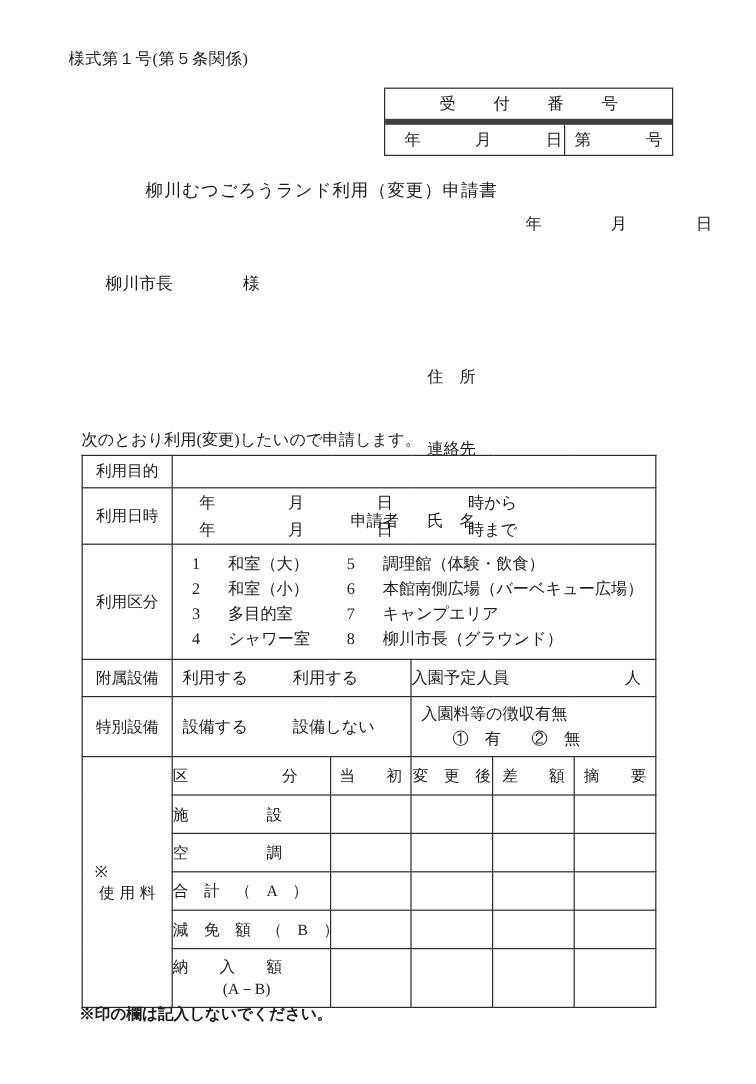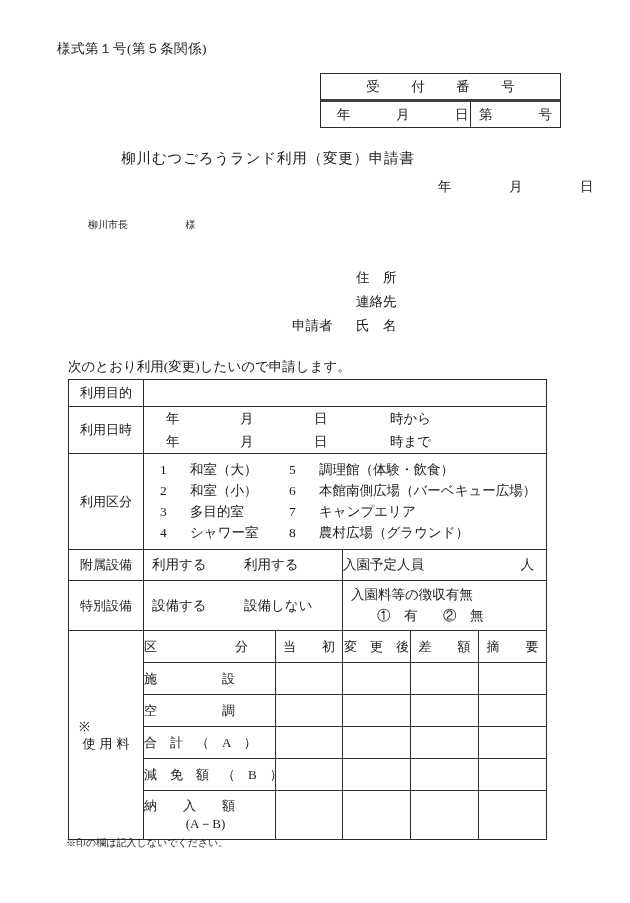--- a/index.html
+++ b/index.html
@@ -38,21 +38,21 @@
     top: 73px;
     width: 241px;
     border: 1px solid #2b2b2b;
     box-sizing: border-box;
   }
   .receipt-head {
     height: 25px;
     line-height: 25px;
     text-align: center;
     font-size: 13.5px;
-    border-bottom: 3px solid #404040;
+    border-bottom: 5px solid #404040;
     letter-spacing: 9px;
     text-indent: 9px;
     white-space: nowrap;
   }
   .receipt-row {
     display: flex;
     height: 25px;
   }
   .receipt-cell {
     height: 25px;
@@ -95,42 +95,43 @@
     top: 178px;
     font-size: 13.5px;
     letter-spacing: 22px;
     white-space: nowrap;
   }
 
   
   .addressee {
     position: absolute;
     left: 88px;
-    top: 218px;
-    font-size: 10px;
+    top: 228px;
+    font-size: 14px;
     white-space: nowrap;
   }
   .addressee .honorific {
     display: inline-block;
     margin-left: 55px;
   }
 
   
   .applicant {
     position: absolute;
     left: 292px;
     top: 266px;
     font-size: 13.5px;
     white-space: nowrap;
   }
   .applicant-row {
     height: 24px;
     line-height: 24px;
     display: flex;
     align-items: center;
+    margin-top: 36px;
   }
   .applicant-tag {
     width: 60px;
     text-align: left;
   }
   .applicant-label {
     width: 56px;
     display: flex;
     justify-content: space-between;
     padding-left: 4px;
@@ -272,22 +273,23 @@
     text-align: center;
     font-size: 13px;
     white-space: nowrap;
   }
 
   
   .footer-note {
     position: absolute;
     left: 66px;
     top: 836px;
-    font-size: 10px;
-    white-space: nowrap;
+    font-size: 13px;
+    white-space: nowrap;
+    font-weight: bold;
   }
 </style>
 </head>
 <body>
 
 <div class="page">
 
   <div class="form-no">様式第１号(第５条関係)</div>
 
   <div class="receipt-box">
@@ -388,21 +390,21 @@
                 <span class="opt-text">キャンプエリア</span>
               </span>
             </div>
             <div class="opt-line">
               <span class="opt-col first">
                 <span class="opt-num">4</span>
                 <span class="opt-text">シャワー室</span>
               </span>
               <span class="opt-col second">
                 <span class="opt-num">8</span>
-                <span class="opt-text">農村広場（グラウンド）</span>
+                <span class="opt-text">柳川市長（グラウンド）</span>
               </span>
             </div>
           </div>
         </td>
       </tr>
 
       <tr>
         <td class="lbl">附属設備</td>
         <td colspan="2">
           <div class="ae-left">

